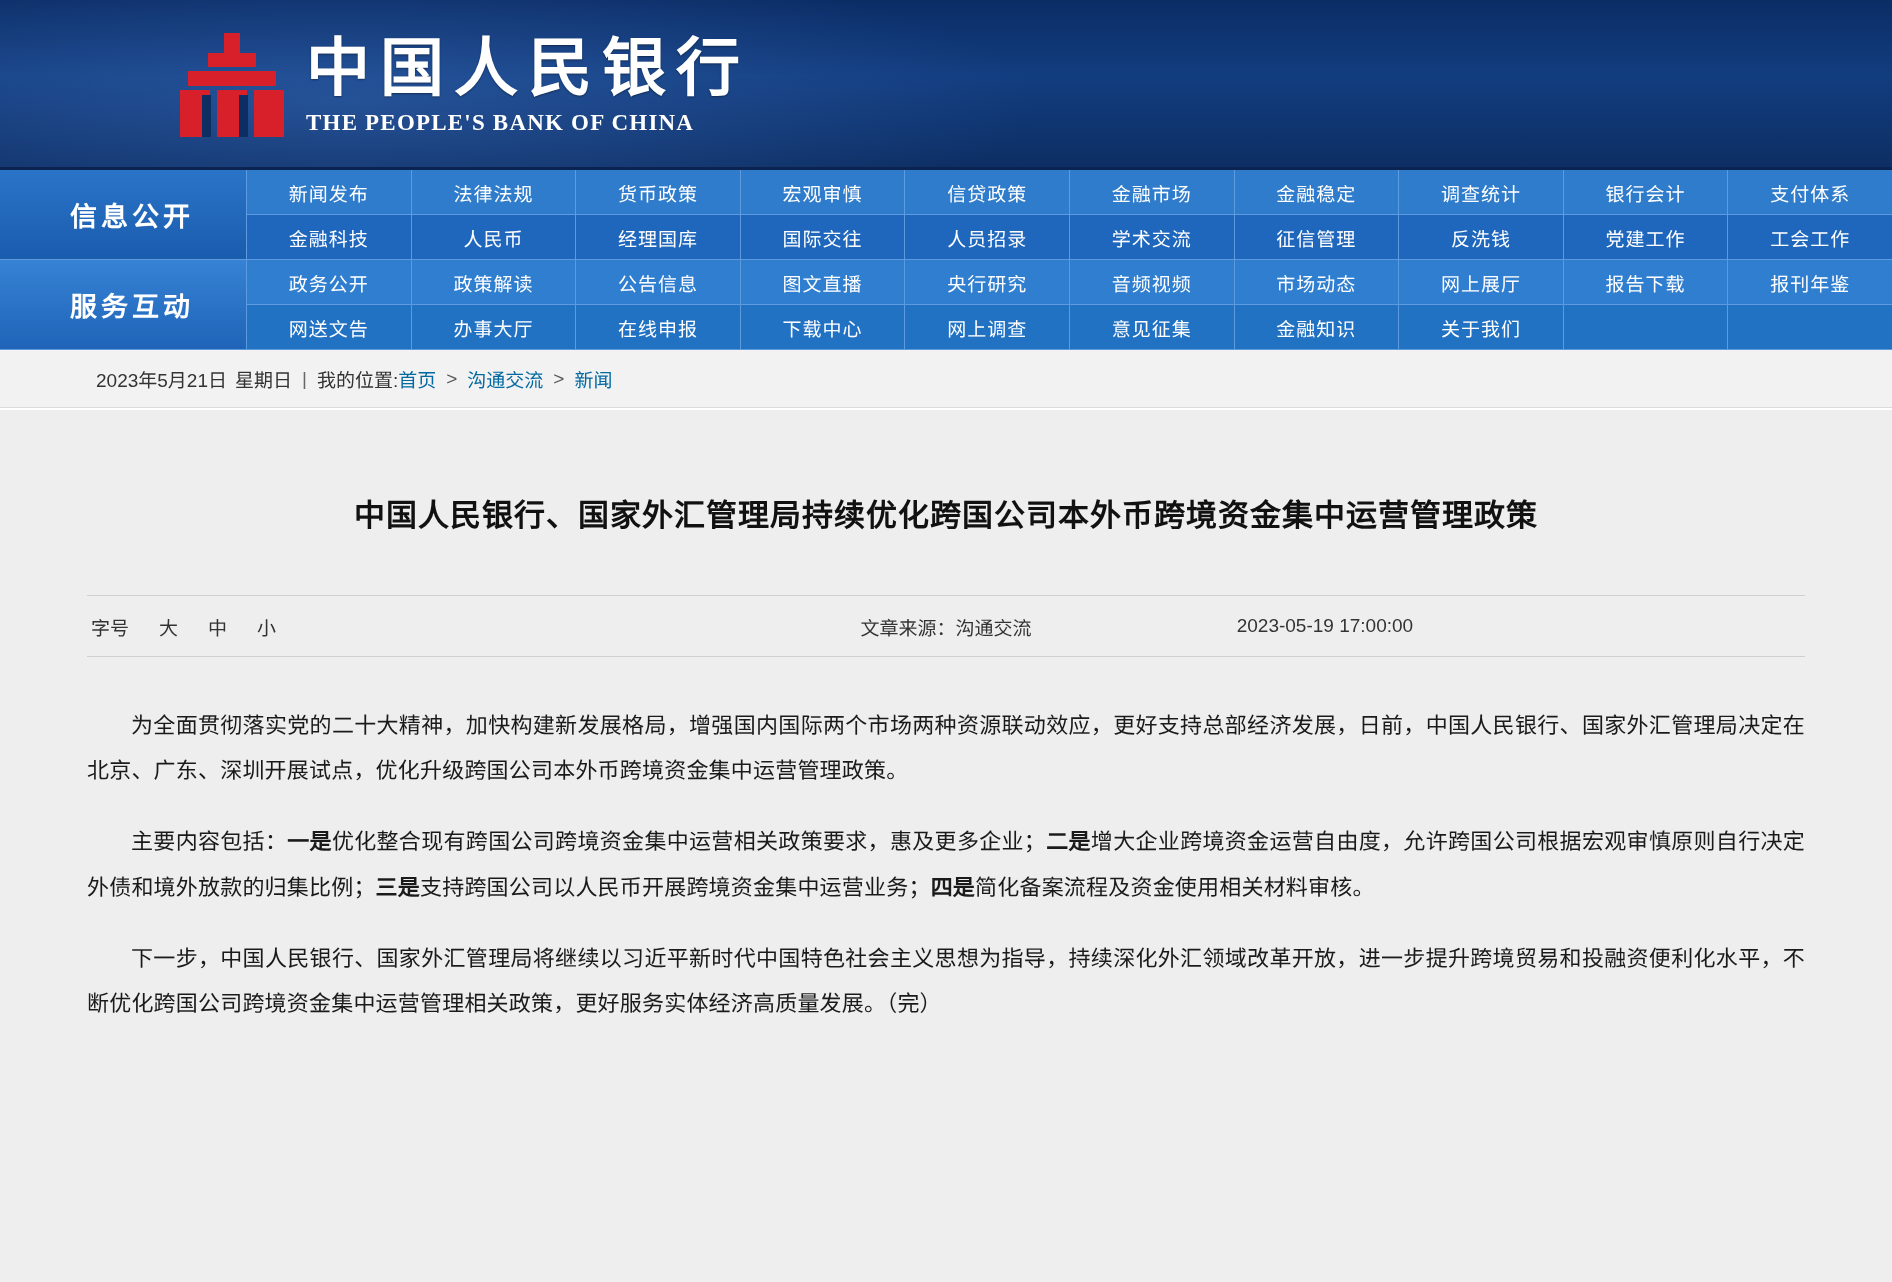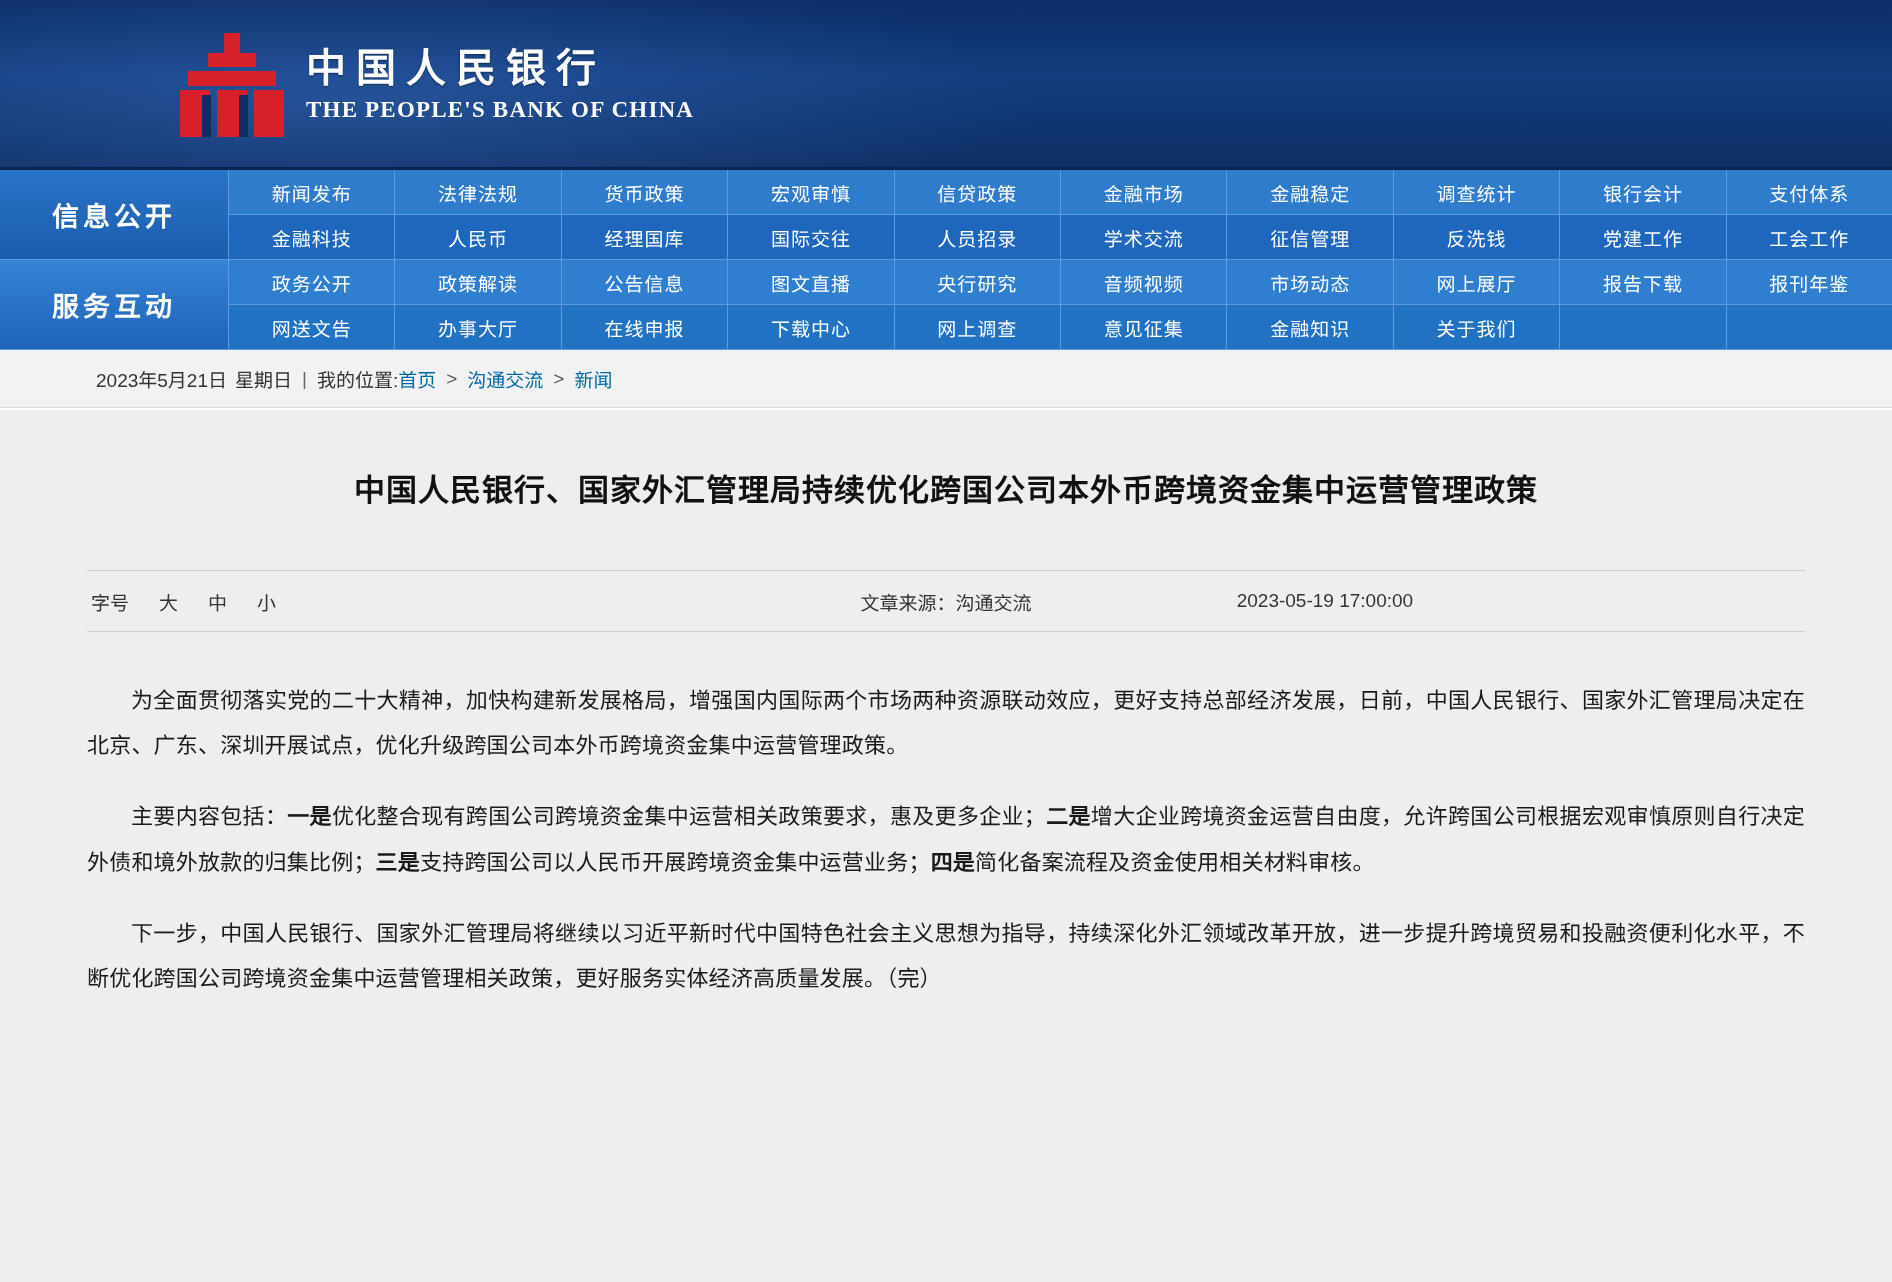--- a/index.html
+++ b/index.html
@@ -63,21 +63,21 @@
   .logo-mark .b2 { left: 28px; top: 20px; width: 48px; height: 14px; }
   .logo-mark .b3 { left: 8px;  top: 38px; width: 88px; height: 15px; }
   .logo-mark .b4 { left: 0px;  top: 57px; width: 30px; height: 47px; }
   .logo-mark .b5 { left: 37px; top: 57px; width: 30px; height: 47px; }
   .logo-mark .b6 { left: 74px; top: 57px; width: 30px; height: 47px; }
   .logo-mark .n1 { left: 22px; top: 62px; width: 9px;  height: 42px; background:#0d2e63; }
   .logo-mark .n2 { left: 59px; top: 62px; width: 9px;  height: 42px; background:#0d2e63; }
 
   .logo-text { color: #ffffff; }
   .logo-cn {
-    font-size: 40px;
+    font-size: 64px;
     letter-spacing: 10px;
     font-weight: 700;
     font-family: "DejaVu Serif", "Liberation Serif", serif;
     line-height: 1.05;
     text-shadow: 0 1px 2px rgba(0,0,0,0.4);
   }
   .logo-en {
     font-size: 23px;
     letter-spacing: 1.2px;
     font-weight: 700;
@@ -100,20 +100,21 @@
     display: flex;
     align-items: center;
     justify-content: center;
     color: #ffffff;
     font-size: 27px;
     font-weight: 700;
     letter-spacing: 4px;
     font-family: "DejaVu Serif", "Liberation Serif", serif;
     background: linear-gradient(180deg, #2a74c8 0%, #1a5cae 100%);
     border-right: 1px solid #5d9ade;
+    padding-left: 18px;
   }
   .nav-label.alt {
     background: linear-gradient(180deg, #3682d4 0%, #1f64b8 100%);
   }
   .nav-rows { flex: 1 1 auto; display: flex; flex-direction: column; }
   .nav-row {
     display: flex;
     height: 44px;
   }
   .nav-row + .nav-row { border-top: 1px solid #5d9ade; }
@@ -155,22 +156,22 @@
 
   
   .article {
     background: #eeeeee;
     min-height: 900px;
     padding: 0 0 60px 0;
     border-top: 2px solid #ffffff;
   }
   .article-inner {
     width: 1718px;
-    margin: 12px auto;
-    padding-top: 25px;
+    margin: 0 auto;
+    padding-top: 62px;
   }
   .article-title {
     text-align: center;
     font-size: 31px;
     font-weight: 700;
     color: #111111;
     letter-spacing: 1px;
     line-height: 1.5;
     padding: 0 40px;
     box-sizing: border-box;

